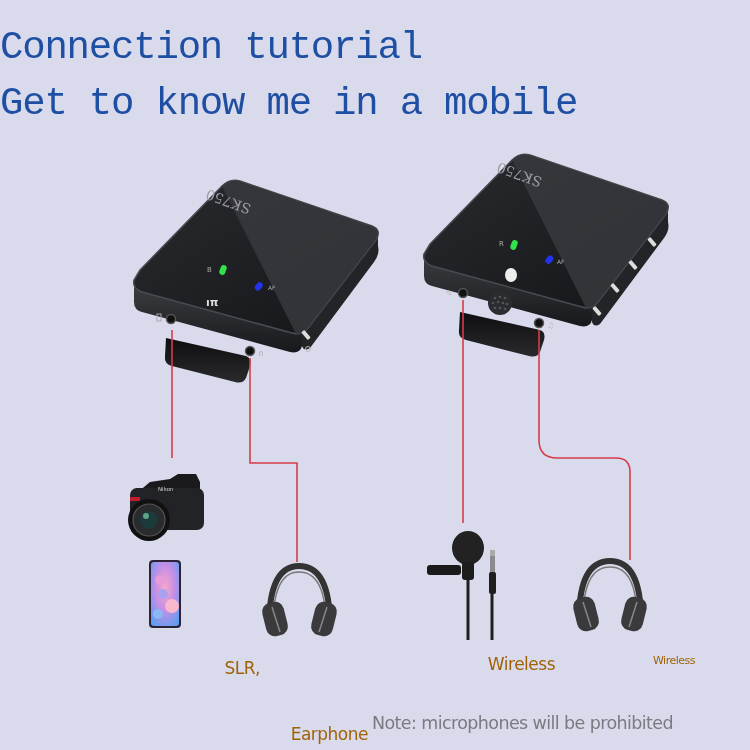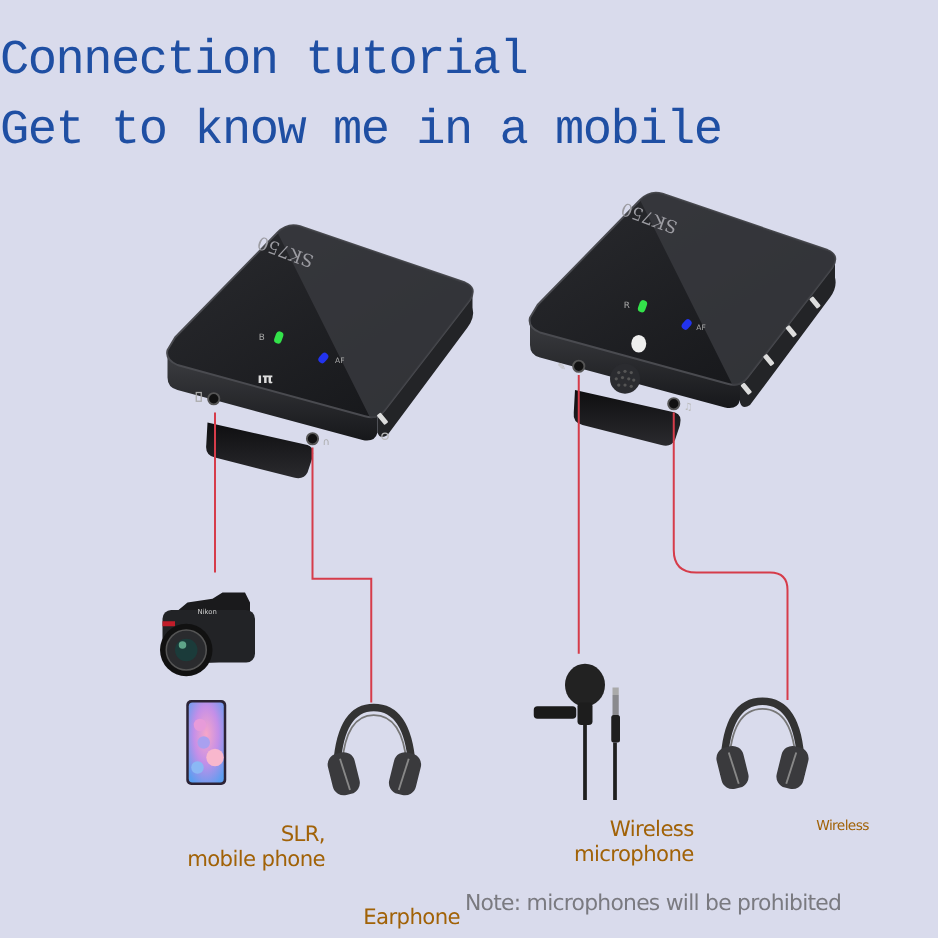--- a/index.html
+++ b/index.html
@@ -156,26 +156,24 @@
     <path d="M583 620 Q583 567 610 567 Q637 567 637 620" fill="none" stroke="#777" stroke-width="1.4"></path>
     <rect x="575" y="597" width="22" height="34" rx="9" fill="#3a3a3d" transform="rotate(-14 586 614)"></rect>
     <rect x="623" y="597" width="22" height="34" rx="9" fill="#3a3a3d" transform="rotate(14 634 614)"></rect>
     <path d="M583 602 L591 627" stroke="#888" stroke-width="1.5"></path>
     <path d="M637 602 L629 627" stroke="#888" stroke-width="1.5"></path>
   </g>
 </svg>
 
 <div class="label" style="left:100px; top:658px; width:160px;">
   <div>SLR,</div>
-  <div>mobile phone</div>
 </div>
 <div class="label" style="left:228px; top:692px; width:140px;margin-top:32px;">
   <div>Earphone</div>
 </div>
 <div class="label" style="left:405px; top:654px; width:150px;">
   <div>Wireless</div>
-  <div>microphone</div>
 </div>
 <div class="label" style="left:545px; top:651px; width:150px; font-size:11px;">
   <div>Wireless</div>
 </div>
 
 <div class="note">Note: microphones will be prohibited</div>
 
 </body></html>

